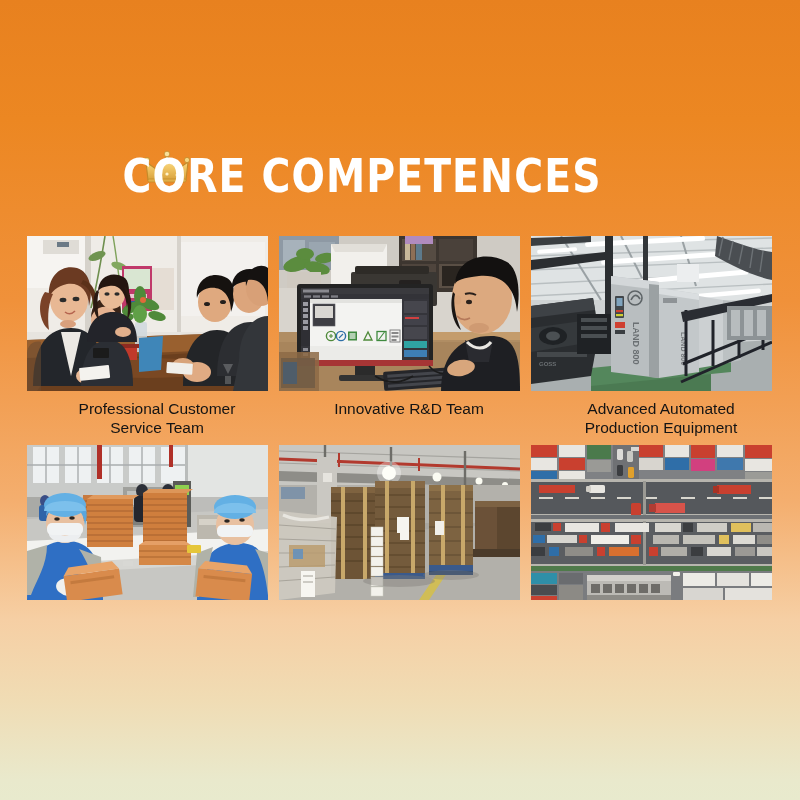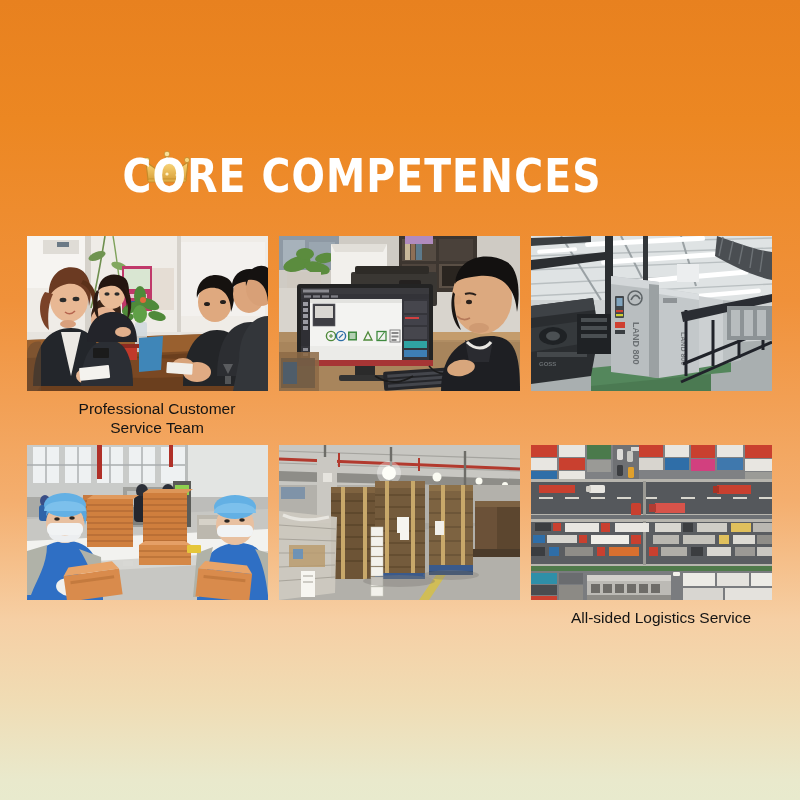--- a/index.html
+++ b/index.html
@@ -362,20 +362,21 @@
             <ellipse cx="200" cy="92" rx="10" ry="5" fill="#cf9a72"></ellipse>
 
             <ellipse cx="182" cy="132" rx="14" ry="8" fill="#d8a67c" transform="rotate(-10 182 132)"></ellipse>
           </g>
 
           <rect x="0" y="116" width="40" height="39" fill="#8d6a45" opacity="0.85"></rect>
           <rect x="2" y="122" width="34" height="30" fill="#6e5a45" opacity="0.8"></rect>
           <rect x="4" y="126" width="14" height="22" fill="#3f5d7a" opacity="0.7"></rect>
         </svg>
       </div>
+      <p class="caption">Innovative R&amp;D Team</p>
     </div>
 
     <div class="cell">
       <div class="photo">
         <svg width="241" height="155" viewBox="0 0 241 155">
           <rect width="241" height="155" fill="#cfd3d4"></rect>
 
           <rect x="0" y="0" width="241" height="64" fill="#dfe3e4"></rect>
           <g stroke="#b9bfc1" stroke-width="1.4" fill="none">
             <path d="M0 8 L241 2"></path>
@@ -476,20 +477,22 @@
           <path d="M150 76 L241 58 L241 66 L152 86 Z" fill="#2a2d33"></path>
 
           <rect x="196" y="70" width="45" height="34" fill="#8d9396"></rect>
           <g fill="#b7bcbe">
             <rect x="200" y="74" width="9" height="26"></rect>
             <rect x="213" y="74" width="9" height="26"></rect>
             <rect x="226" y="74" width="9" height="26"></rect>
           </g>
         </svg>
       </div>
+      <p class="caption">Advanced Automated
+Production Equipment</p>
     </div>
 
     <div class="cell">
       <div class="photo">
         <svg width="241" height="155" viewBox="0 0 241 155">
           <rect width="241" height="155" fill="#d9d9d7"></rect>
 
           <rect x="0" y="0" width="241" height="52" fill="#c9cbc9"></rect>
           <g fill="#eef1f2">
             <rect x="6" y="2" width="26" height="36"></rect>
@@ -911,17 +914,16 @@
             <rect x="152" y="128" width="32" height="13" fill="#ecebe6"></rect>
             <rect x="186" y="128" width="32" height="13" fill="#e4e2dd"></rect>
             <rect x="220" y="128" width="21" height="13" fill="#ecebe6"></rect>
             <rect x="152" y="143" width="40" height="12" fill="#d8d6d1"></rect>
             <rect x="194" y="143" width="47" height="12" fill="#e4e2dd"></rect>
           </g>
 
           <rect x="142" y="127" width="7" height="4" rx="1" fill="#f2f0eb"></rect>
         </svg>
       </div>
-      <p class="caption">All-sided Logistics Service</p>
     </div>
 
   </div>
 </div>
 
 </body></html>

